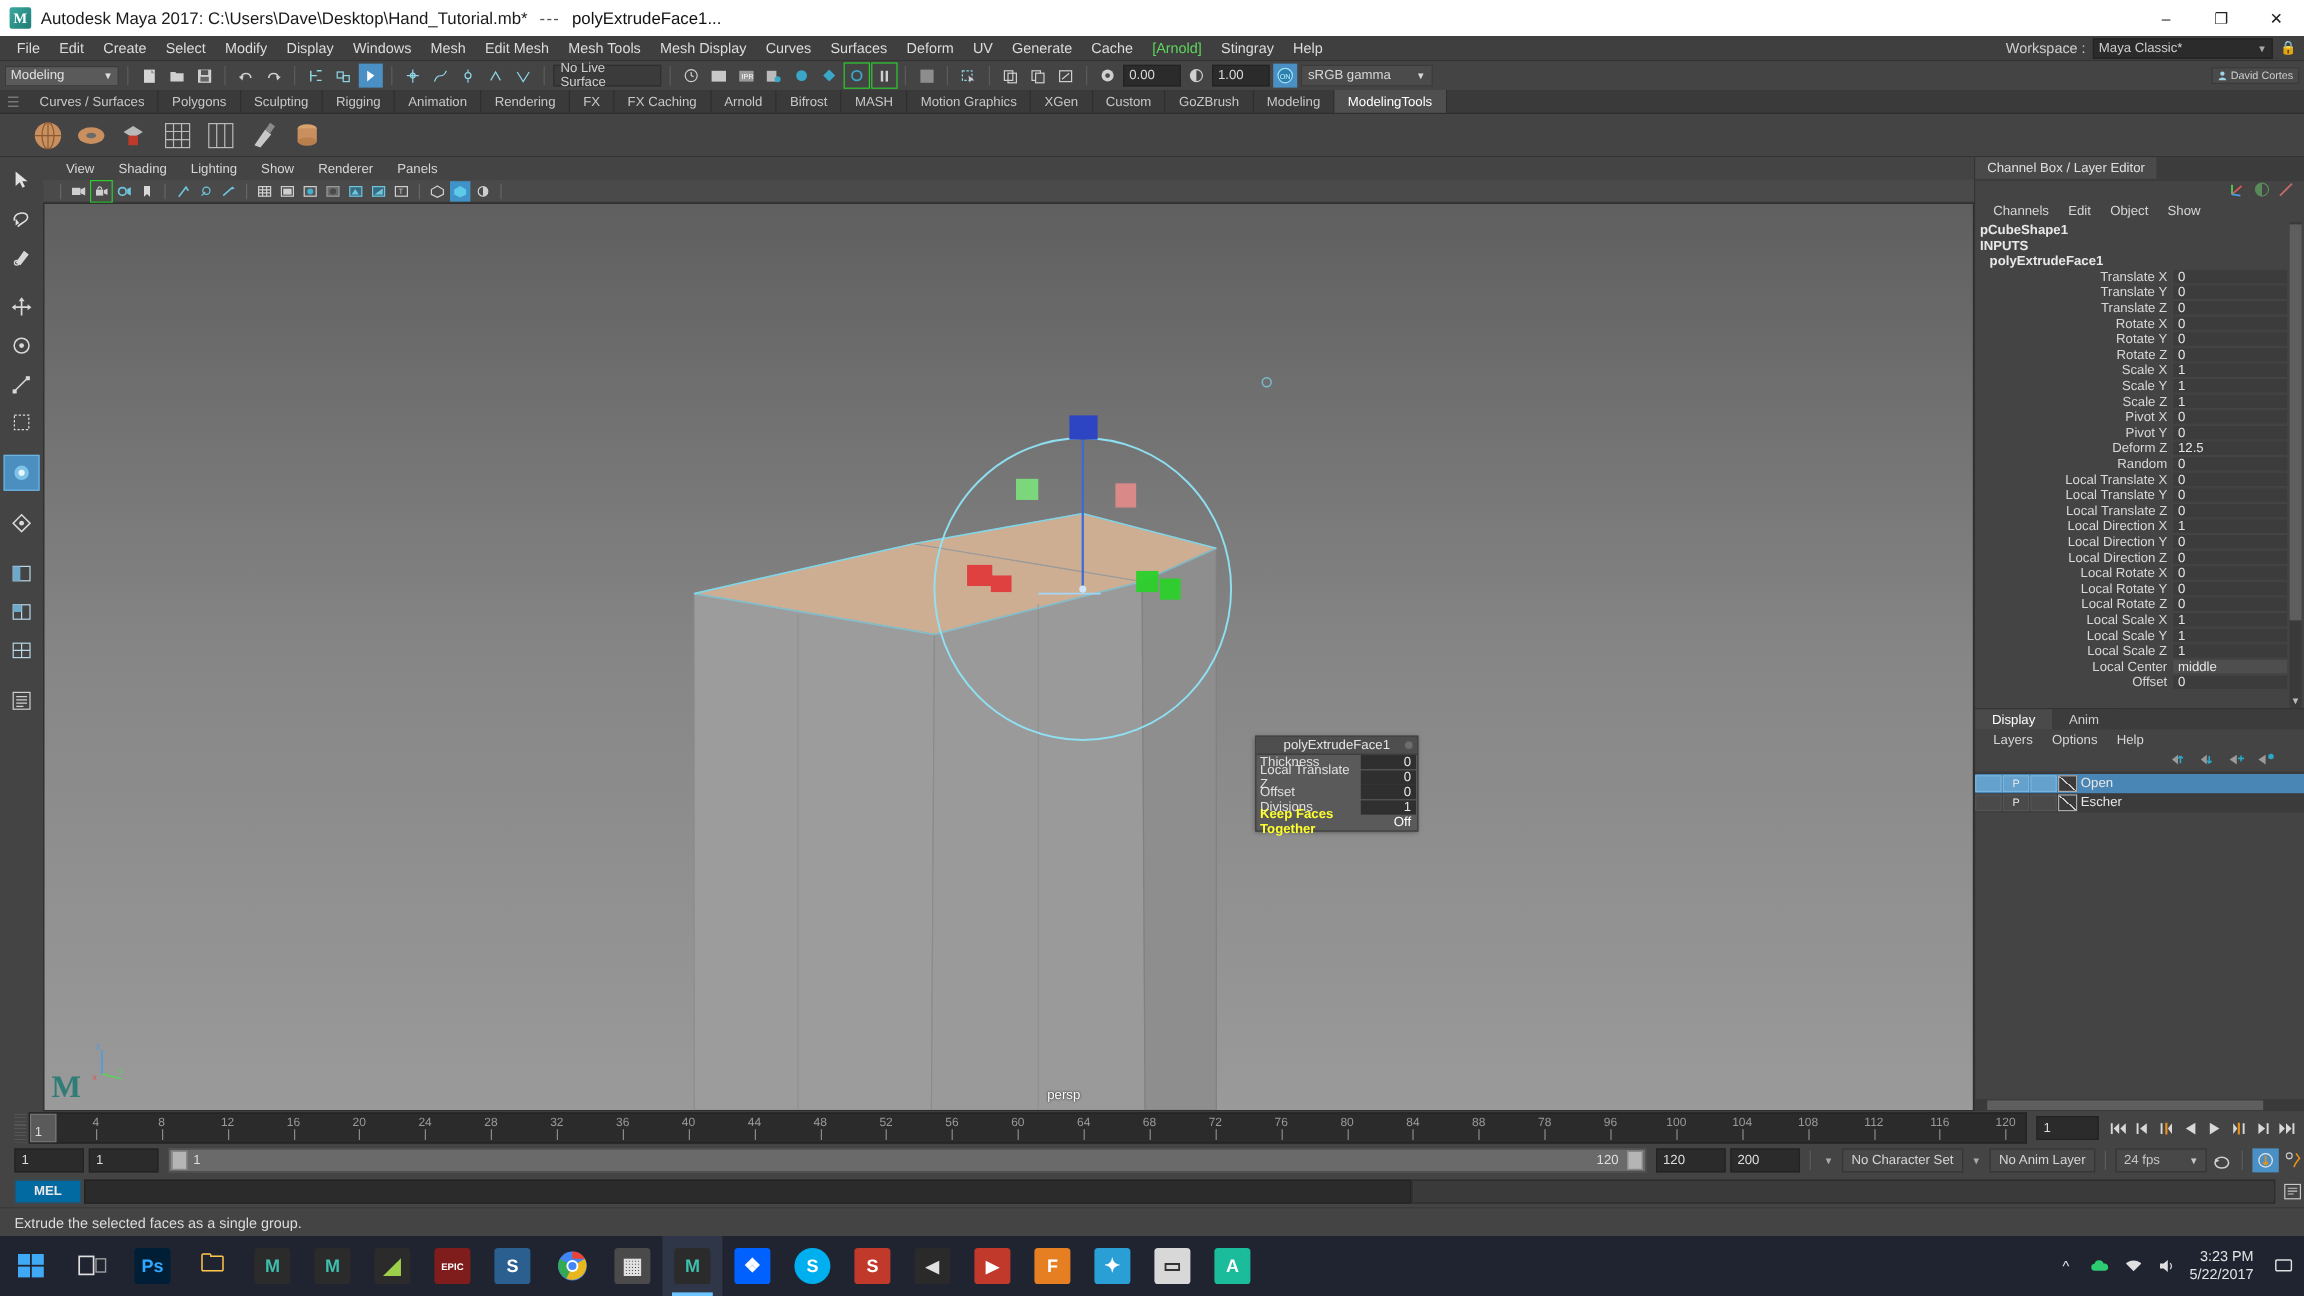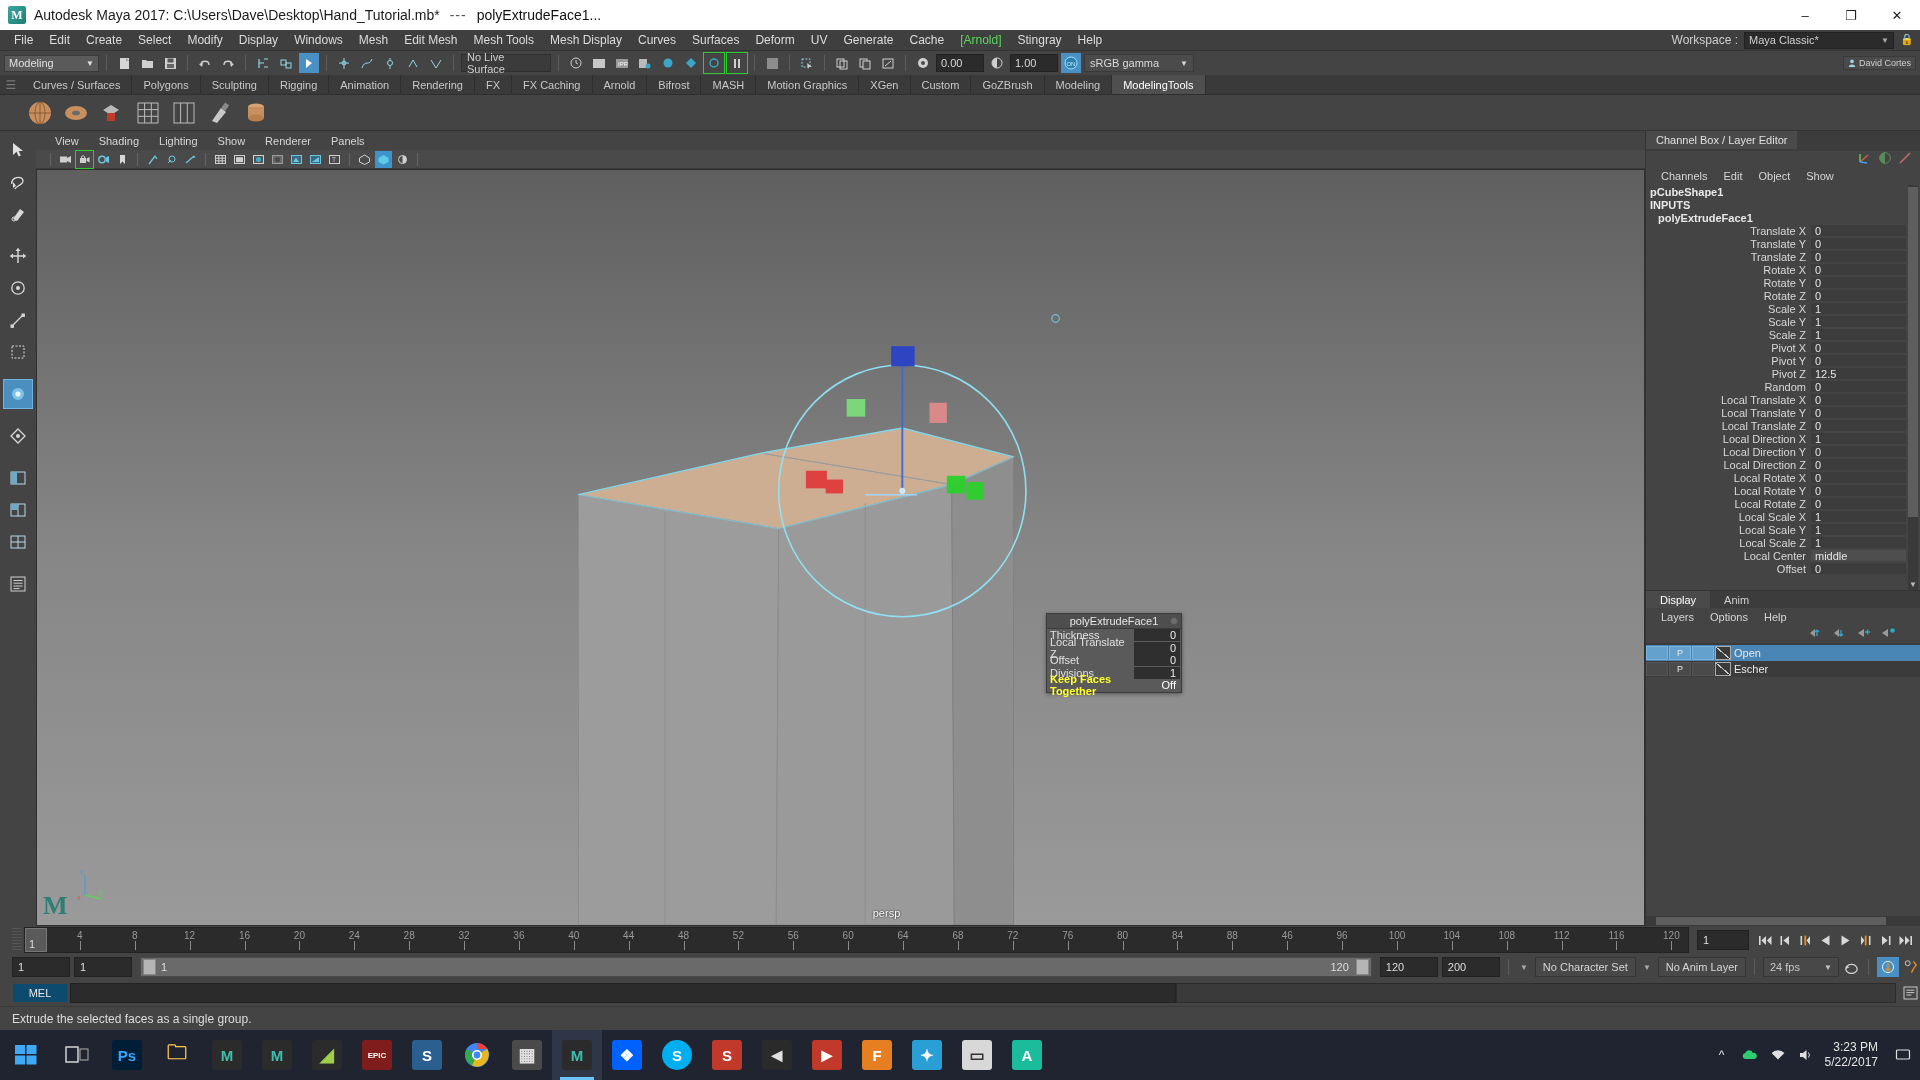--- a/index.html
+++ b/index.html
@@ -256,22 +256,22 @@
     height:20px; background:#484848; border:1px solid #353535; color:#d6d6d6;
     font-size:11px; display:flex; align-items:center; padding:0 7px;
   }
   .rl-arrow { width:14px; height:20px; display:flex; align-items:center; justify-content:center; color:#aaa; font-size:8px; }
   .rl-fps { width:76px; height:20px; background:#484848; border:1px solid #353535; color:#c6c6c6;
     font-size:11px; display:flex; align-items:center; padding:0 6px; }
   .rl-fps .arrow { margin-left:auto; font-size:8px; }
 
   .melline { height:26px; display:flex; align-items:center; padding-left:12px; background:#444; }
   .mel-tab {
-    width:56px; height:20px; background:#0c4a6e; border:1px solid #444; color:#e8e8e8;
-    font-size:11px; display:flex; align-items:center; justify-content:center;
+    width:56px; height:20px; background:#0369a1; border:1px solid #444; color:#e8e8e8;
+    font-size:11px; display:flex; align-items:center; justify-content:center;font-weight:bold;
   }
   .mel-input { flex:1; height:20px; background:#2b2b2b; border:1px solid #222; margin-left:2px; }
   .mel-input2 { width:720px; height:20px; background:#3a3a3a; border:1px solid #2c2c2c; }
   .mel-icon { width:20px; height:20px; display:flex; align-items:center; justify-content:center; color:#c8c8c8; margin-left:4px; }
 
   .helpline { height:24px; background:#444; display:flex; align-items:center; padding-left:12px;
     font-size:12px; color:#dcdcdc; border-top:1px solid #3a3a3a; }
 
   
   .taskbar {
@@ -979,21 +979,21 @@
           </div>
         <div class="cb-row">
             <span class="name">Pivot X</span>
             <span class="value">0</span>
           </div>
         <div class="cb-row">
             <span class="name">Pivot Y</span>
             <span class="value">0</span>
           </div>
         <div class="cb-row">
-            <span class="name">Pivot Z</span>
+            <span class="name">Deform Z</span>
             <span class="value">12.5</span>
           </div>
         <div class="cb-row">
             <span class="name">Random</span>
             <span class="value">0</span>
           </div>
         <div class="cb-row">
             <span class="name">Local Translate X</span>
             <span class="value">0</span>
           </div>
@@ -1149,21 +1149,21 @@
         <div class="ts-tick" style="left:59.4%">72</div>
         <div class="ts-mark" style="left:59.4%"></div>
         <div class="ts-tick" style="left:62.7%">76</div>
         <div class="ts-mark" style="left:62.7%"></div>
         <div class="ts-tick" style="left:66%">80</div>
         <div class="ts-mark" style="left:66%"></div>
         <div class="ts-tick" style="left:69.3%">84</div>
         <div class="ts-mark" style="left:69.3%"></div>
         <div class="ts-tick" style="left:72.6%">88</div>
         <div class="ts-mark" style="left:72.6%"></div>
-        <div class="ts-tick" style="left:75.9%">46</div>
+        <div class="ts-tick" style="left:75.9%">78</div>
         <div class="ts-mark" style="left:75.9%"></div>
         <div class="ts-tick" style="left:79.2%">96</div>
         <div class="ts-mark" style="left:79.2%"></div>
         <div class="ts-tick" style="left:82.5%">100</div>
         <div class="ts-mark" style="left:82.5%"></div>
         <div class="ts-tick" style="left:85.8%">104</div>
         <div class="ts-mark" style="left:85.8%"></div>
         <div class="ts-tick" style="left:89.1%">108</div>
         <div class="ts-mark" style="left:89.1%"></div>
         <div class="ts-tick" style="left:92.4%">112</div>

